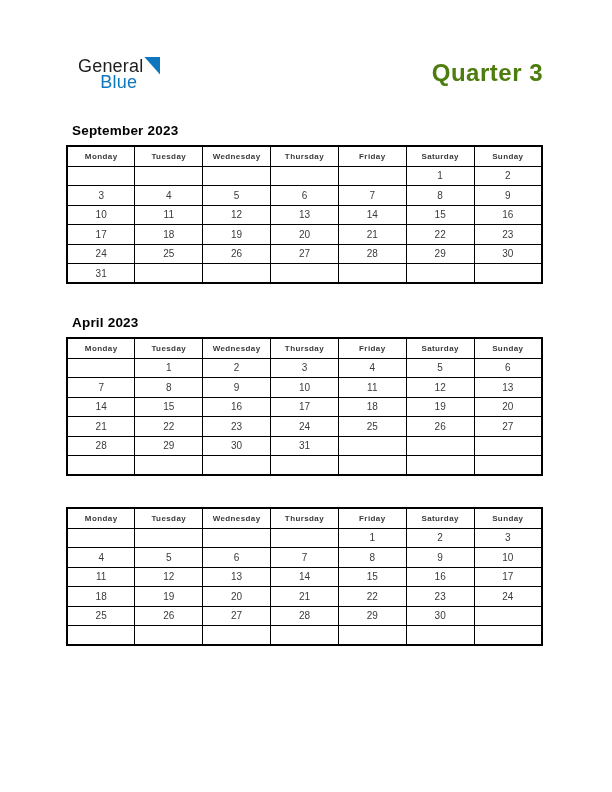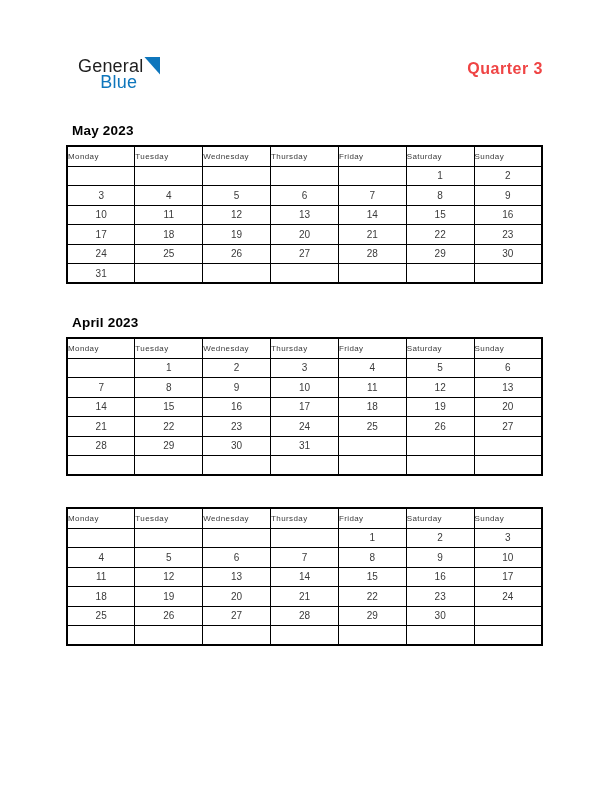--- a/index.html
+++ b/index.html
@@ -38,23 +38,23 @@
     margin-left: 1px;
   }
   .logo-blue-row { text-align: center; margin-top: -2px; padding-right: 1px; }
   .logo-blue {
     font-size: 18px;
     color: #0e76bc;
     line-height: 1;
     letter-spacing: 0.2px;
   }
   .quarter-title {
-    font-size: 16px;
+    font-size: 24px;
     font-weight: 700;
-    color: #ef4444;
+    color: #4d7c0f;
     letter-spacing: 0.5px;
     line-height: 1.1;
     margin-top: 3px;
   }
 
   
   .month { margin-top: 31px; }
   .month:first-of-type { margin-top: 28px; }
   .month-title {
     font-size: 13.5px;
@@ -66,24 +66,24 @@
   table.month-table {
     width: 477px;
     table-layout: fixed;
     border-collapse: collapse;
     border: 2px solid #000000;
   }
   table.month-table th {
     border: 1px solid #000000;
     height: 20px;
     font-size: 8px;
-    font-weight: 400;
+    font-weight: 700;
     letter-spacing: 0.4px;
     color: #3a3a3a;
-    text-align: left;
+    text-align: center;
     vertical-align: middle;
   }
   table.month-table td {
     border: 1px solid #000000;
     height: 19.5px;
     font-size: 10px;
     color: #3a3a3a;
     text-align: center;
     vertical-align: middle;
   }
@@ -100,21 +100,21 @@
         <span class="logo-flag"></span>
       </div>
       <div class="logo-blue-row">
         <span class="logo-blue">Blue</span>
       </div>
     </div>
     <h1 class="quarter-title">Quarter 3</h1>
   </header>
 
   <section class="month">
-    <h2 class="month-title">May 2023</h2>
+    <h2 class="month-title">September 2023</h2>
     <table class="month-table">
         <thead>
           <tr>
             <th>Monday</th>
             <th>Tuesday</th>
             <th>Wednesday</th>
             <th>Thursday</th>
             <th>Friday</th>
             <th>Saturday</th>
             <th>Sunday</th>

